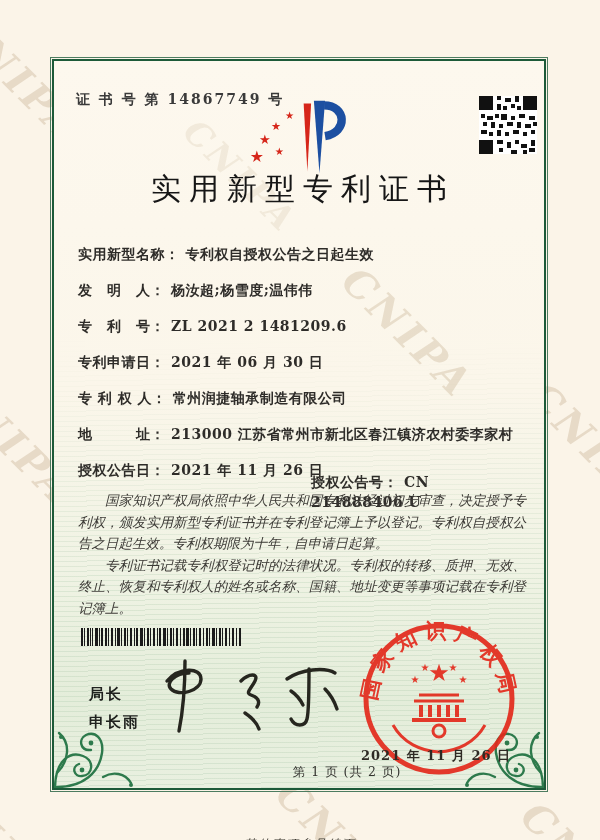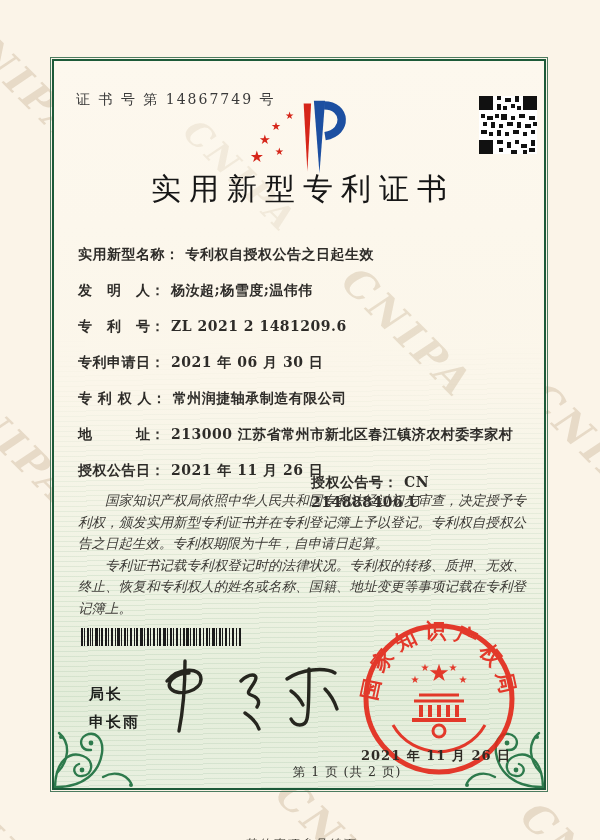--- a/index.html
+++ b/index.html
@@ -16,21 +16,21 @@
   
   .frame { position:absolute; left:50px; top:57px; width:498px; height:735px;
            border:1px solid #4d7c60; padding:1px; z-index:1; background:transparent; }
   .frame-inner { position:relative; width:100%; height:100%; border:2px solid #1d5a39; overflow:hidden;
            background: linear-gradient(180deg,#fdf8ee 0%,#fbf6ea 45%,#f0f3e4 70%,#e4edda 88%,#e9f0e0 100%); }
   .waves { position:absolute; inset:0; z-index:0; pointer-events:none;
            background: repeating-linear-gradient(179deg, rgba(120,170,130,.16) 0 1px, rgba(0,0,0,0) 1px 5px);
            -webkit-mask-image: linear-gradient(180deg, transparent 38%, #000 72%);
            mask-image: linear-gradient(180deg, transparent 38%, #000 72%); }
 
-  .cert-no { position:absolute; left:22px; top:30px; font-size:14px; letter-spacing:2px; color:#3a3a3a; z-index:2; }
+  .cert-no { position:absolute; left:22px; top:30px; font-size:14px; letter-spacing:2px; color:#3a3a3a; z-index:2;font-weight:bold; }
   .qr { position:absolute; left:425px; top:35px; width:58px; height:58px; z-index:2; }
   .logo { position:absolute; left:50%; transform:translateX(-50%); top:36px; width:110px; height:80px; z-index:2; }
   .title { position:absolute; left:0; top:108px; width:100%; text-align:center; font-size:30px; font-weight:normal;
            letter-spacing:8px; padding-left:8px; color:#161616; z-index:2; }
 
   .fields { position:absolute; left:24px; top:183px; width:446px; z-index:2; font-size:14px; color:#2e2c29; }
   .frow { position:relative; line-height:20px; margin-bottom:16px; font-weight:bold; letter-spacing:.5px; }
   .frow .lab { display:inline-block; }
   .frow .val { margin-left:6px; }
   .frow .pair2 { position:absolute; left:233px; top:12px; }

